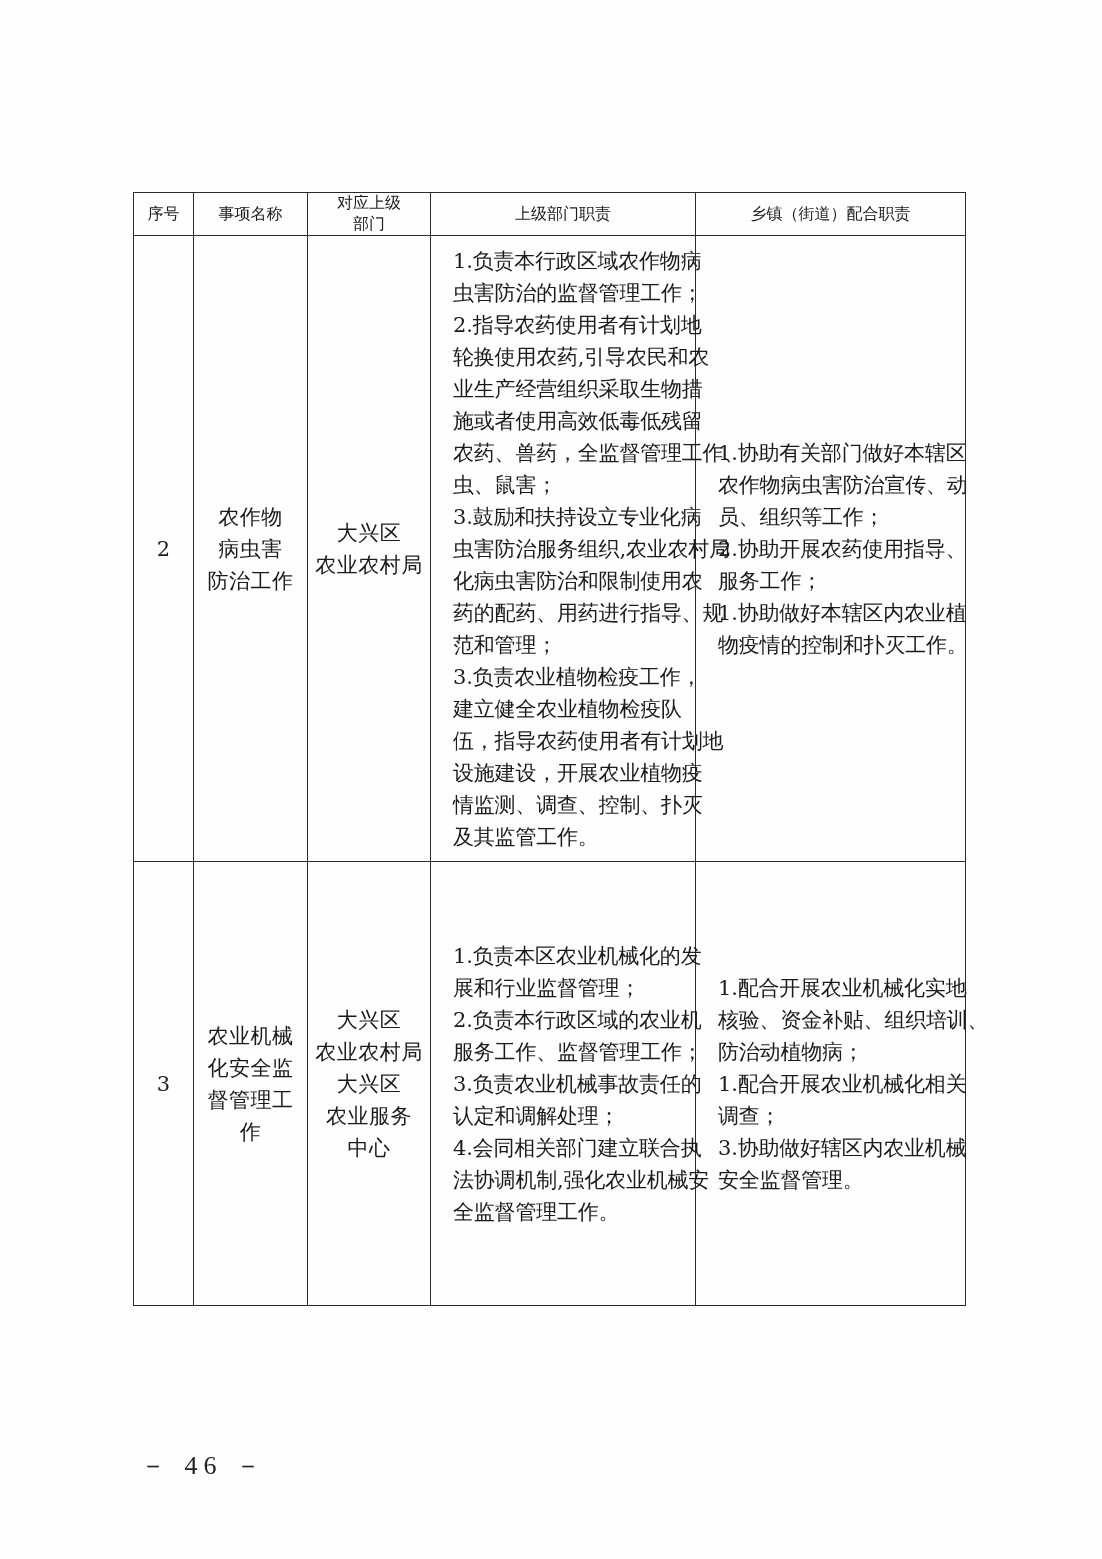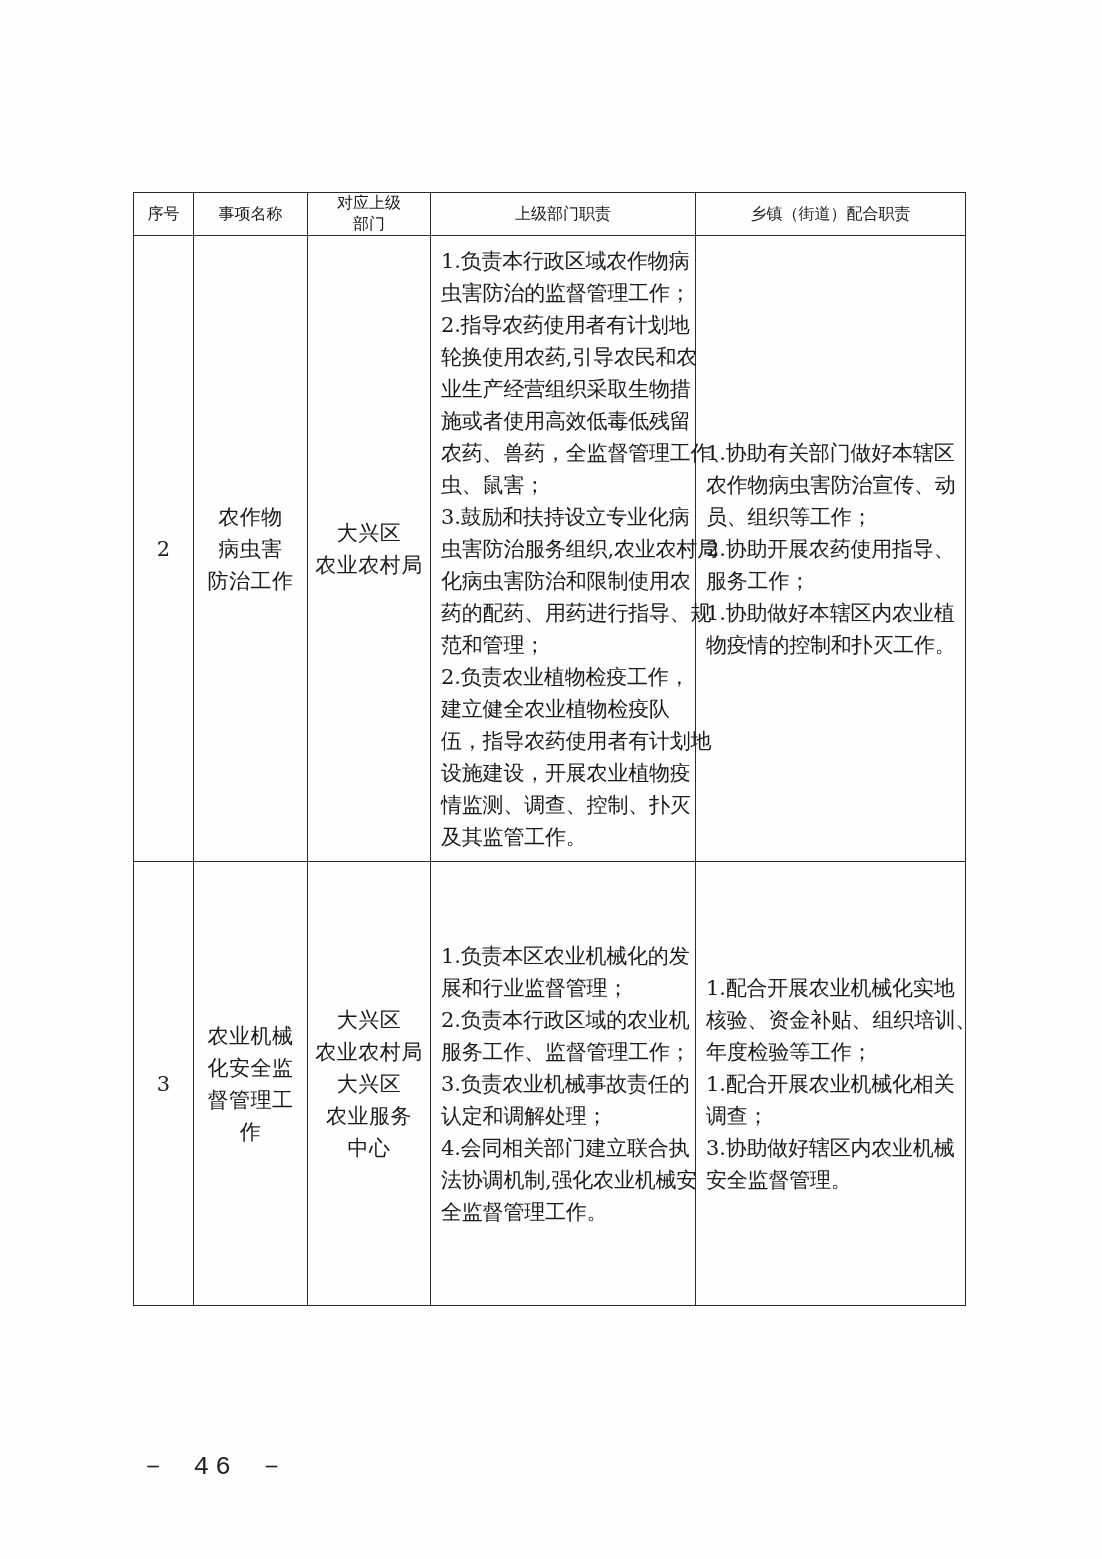--- a/index.html
+++ b/index.html
@@ -65,41 +65,41 @@
     line-height: 32px;
     letter-spacing: 0.5px;
     padding: 0 6px !important;
   }
   .cell-center .line { display: block; white-space: nowrap; }
 
   .cell-body {
     text-align: left;
     font-size: 21px;
     line-height: 32px;
-    padding: 0 10px !important;
+    padding: 0 22px !important;
     letter-spacing: -0.2px;
   }
   .cell-body .line {
     display: block;
     white-space: nowrap;
   }
 
   
   .row-1 td { height: 625px; }
   .row-2 td { height: 443px; }
 
   
   .page-number {
     position: absolute;
     left: 140px;
     top: 1448px;
     font-size: 26px;
     letter-spacing: 6px;
     color: #222;
-    font-family: Liberation Mono, monospace;
+    font-family: Liberation Serif, serif;
   }
 </style>
 </head>
 <body>
 
 <div class="page">
 
   <table class="doc-table">
     <colgroup>
       <col class="col-no">
@@ -150,21 +150,21 @@
           <span class="line">轮换使用农药,引导农民和农</span>
           <span class="line">业生产经营组织采取生物措</span>
           <span class="line">施或者使用高效低毒低残留</span>
           <span class="line">农药、兽药，全监督管理工作、</span>
           <span class="line">虫、鼠害；</span>
           <span class="line">3.鼓励和扶持设立专业化病</span>
           <span class="line">虫害防治服务组织,农业农村局</span>
           <span class="line">化病虫害防治和限制使用农</span>
           <span class="line">药的配药、用药进行指导、规</span>
           <span class="line">范和管理；</span>
-          <span class="line">2.负责农业植物检疫工作，</span>
+          <span class="line">3.负责农业植物检疫工作，</span>
           <span class="line">建立健全农业植物检疫队</span>
           <span class="line">伍，指导农药使用者有计划地</span>
           <span class="line">设施建设，开展农业植物疫</span>
           <span class="line">情监测、调查、控制、扑灭</span>
           <span class="line">及其监管工作。</span>
         </td>
         <td class="cell-body">
           <span class="line">1.协助有关部门做好本辖区</span>
           <span class="line">农作物病虫害防治宣传、动</span>
           <span class="line">员、组织等工作；</span>
@@ -197,21 +197,21 @@
           <span class="line">服务工作、监督管理工作；</span>
           <span class="line">3.负责农业机械事故责任的</span>
           <span class="line">认定和调解处理；</span>
           <span class="line">4.会同相关部门建立联合执</span>
           <span class="line">法协调机制,强化农业机械安</span>
           <span class="line">全监督管理工作。</span>
         </td>
         <td class="cell-body">
           <span class="line">1.配合开展农业机械化实地</span>
           <span class="line">核验、资金补贴、组织培训、</span>
-          <span class="line">年度检验等工作；</span>
+          <span class="line">防治动植物病；</span>
           <span class="line">1.配合开展农业机械化相关</span>
           <span class="line">调查；</span>
           <span class="line">3.协助做好辖区内农业机械</span>
           <span class="line">安全监督管理。</span>
         </td>
       </tr>
     </tbody>
   </table>
 
   <div class="page-number">－ 46 －</div>

